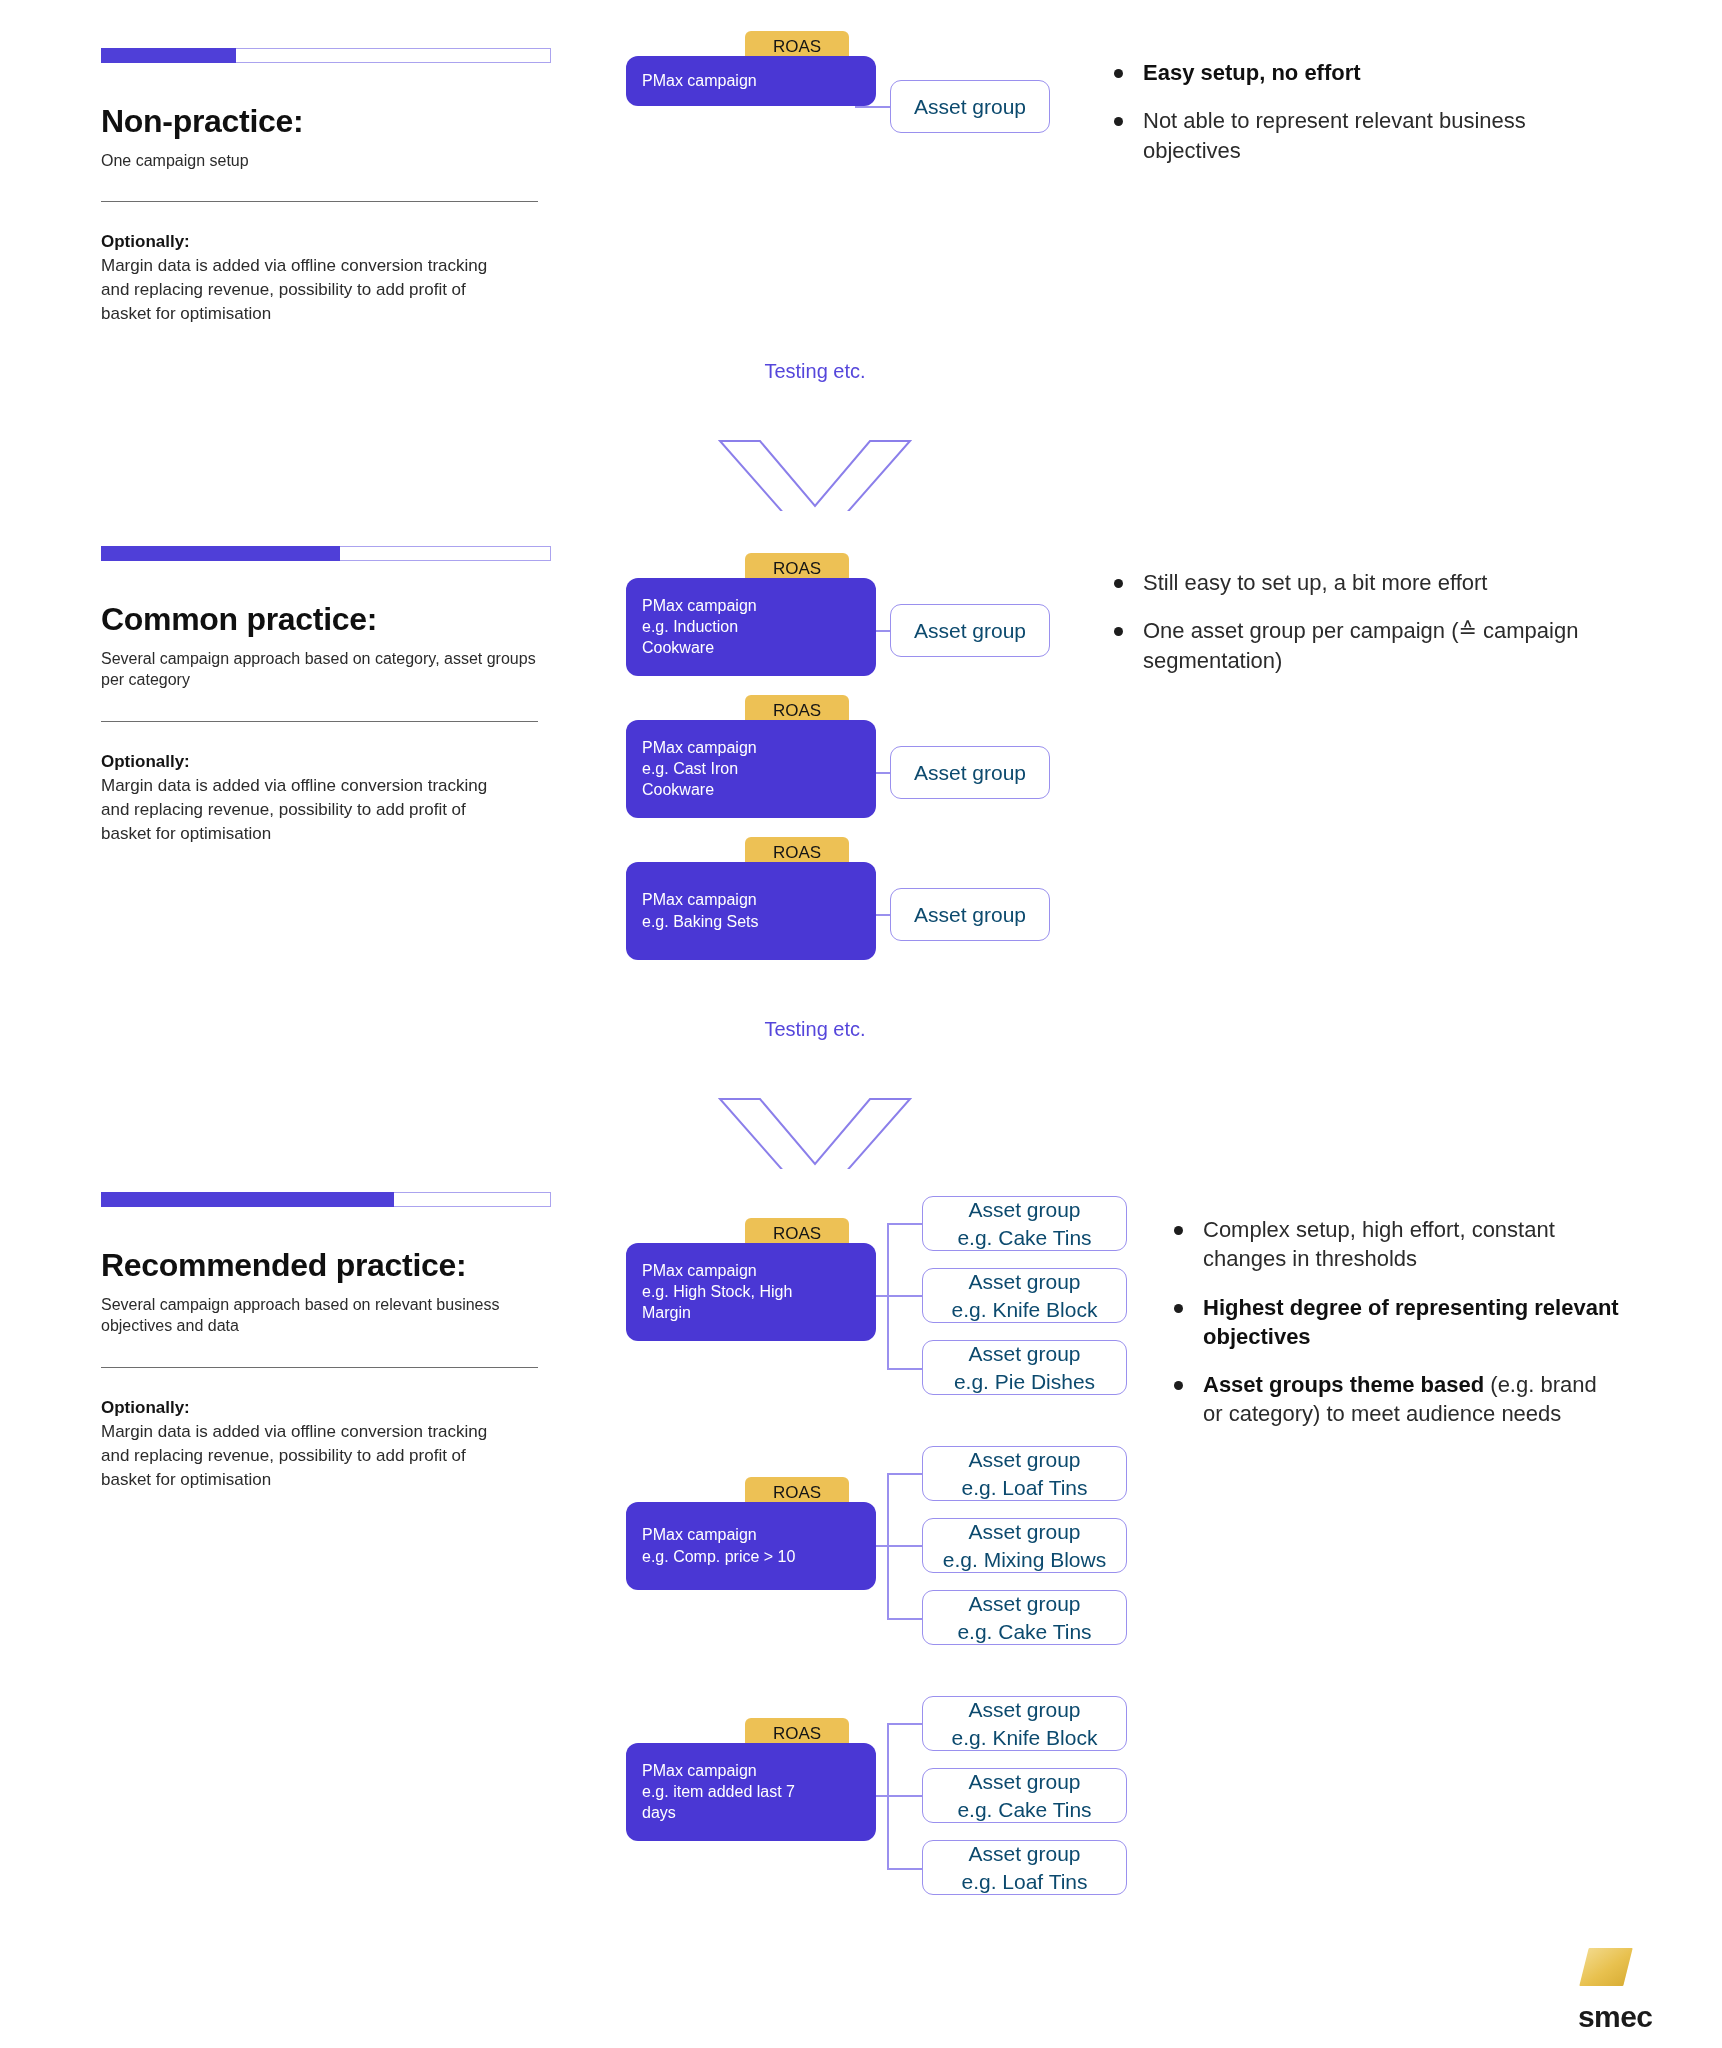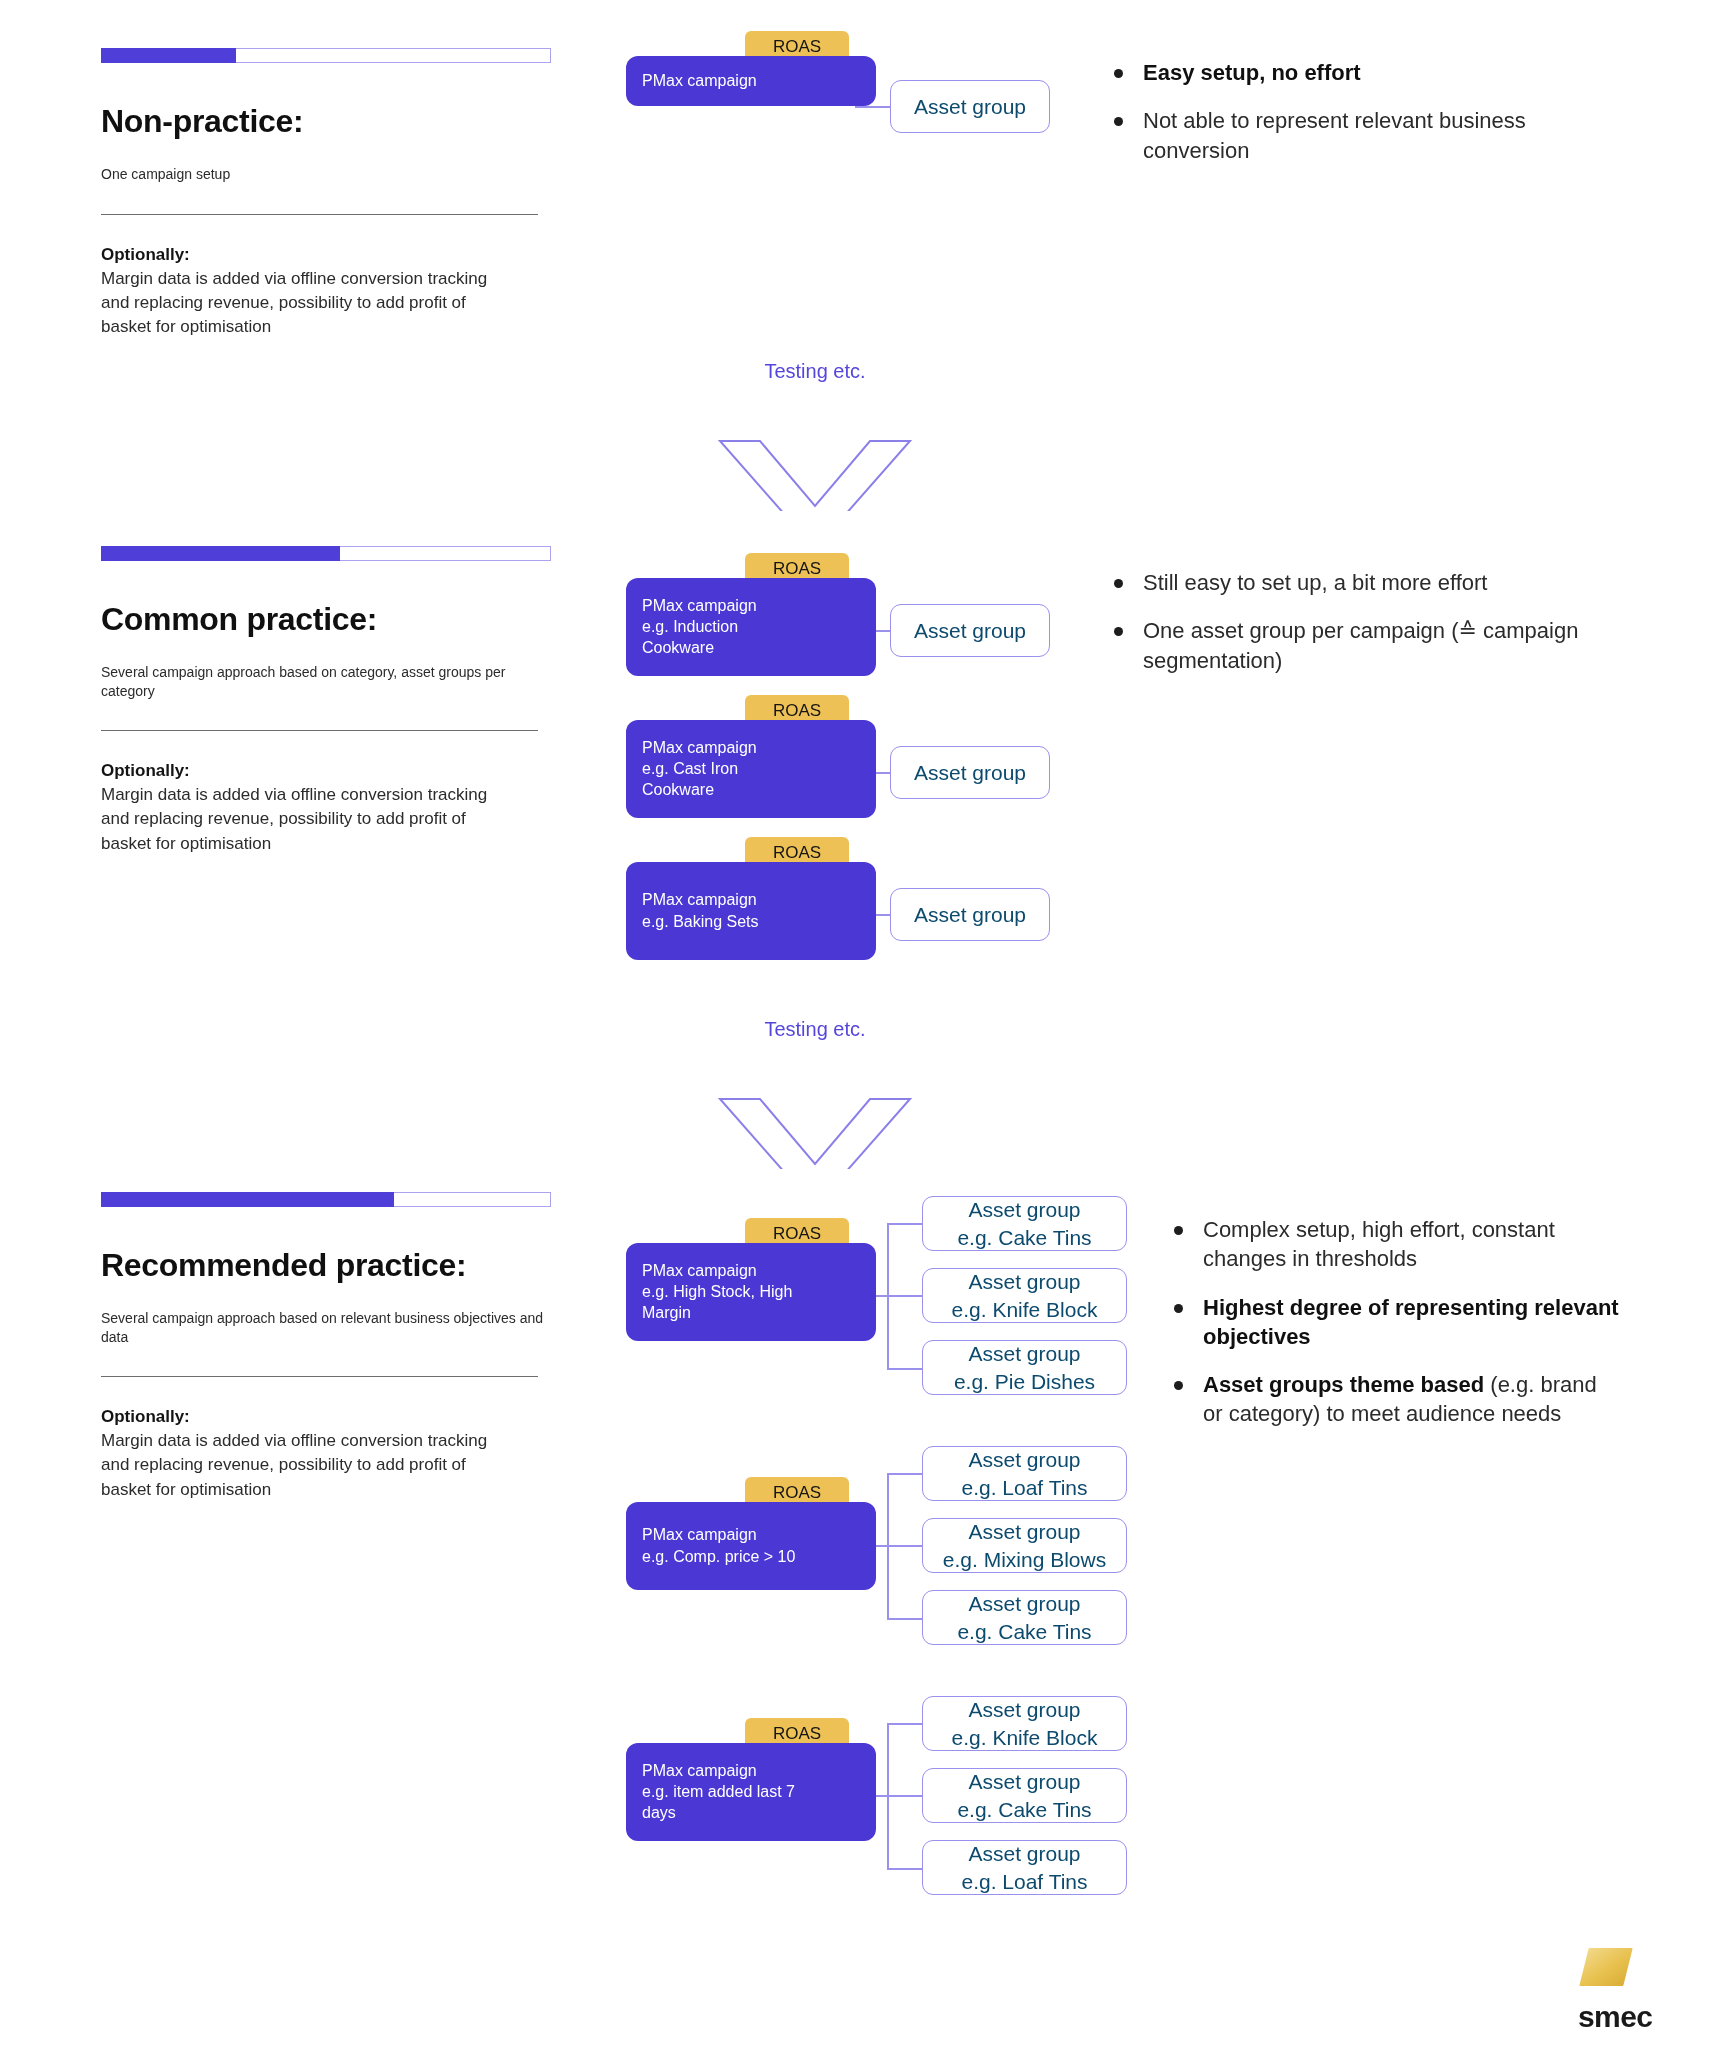--- a/index.html
+++ b/index.html
@@ -46,24 +46,24 @@
 
   .sec-title {
     font-size: 32px;
     font-weight: 700;
     letter-spacing: -0.3px;
     color: #101010;
     margin-top: 40px;
     line-height: 1.18;
   }
   .sec-sub {
-    font-size: 14px;
+    font-size: 16px;
     font-weight: 400;
     color: #2b2b2b;
-    margin-top: 24px;
+    margin-top: 9px;
     line-height: 1.34;
   }
   .hr {
     width: 437px;
     height: 1px;
     background: #6e6e6e;
     margin-top: 30px;
   }
   .opt-head {
     font-size: 17px;
@@ -215,21 +215,21 @@
         </div>
       </div>
 
       <div class="asset" style="left:890px;top:80px;width:160px;height:53px;flex-direction:column;">
         <div>Asset group</div>
       </div>
     </div>
 
     <div class="bullets" style="left:1105px;top:58px;width:505px;">
       <div class="bullet allbold">Easy setup, no effort</div>
-      <div class="bullet">Not able to represent relevant business conversion</div>
+      <div class="bullet">Not able to represent relevant business objectives</div>
     </div>
   </div>
 
   <div class="testing" style="left:705px;top:360px;">
     <div class="testing-label">Testing etc.</div>
     <div class="chev">
       <svg width="220" height="110" viewBox="0 0 220 110" xmlns="http://www.w3.org/2000/svg">
         <polygon points="15,40 55,40 110,105 165,40 205,40 110,148" fill="none" stroke="#8b7fea" stroke-width="2"></polygon>
       </svg>
     </div>

